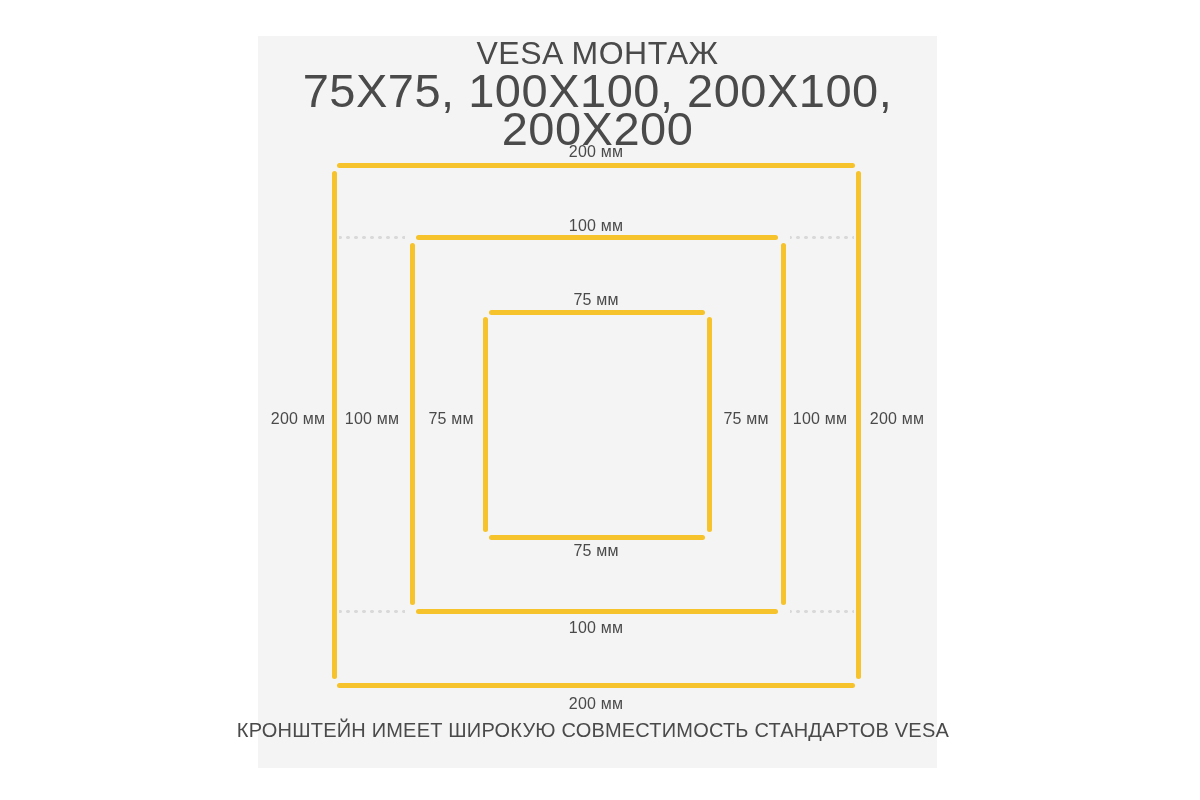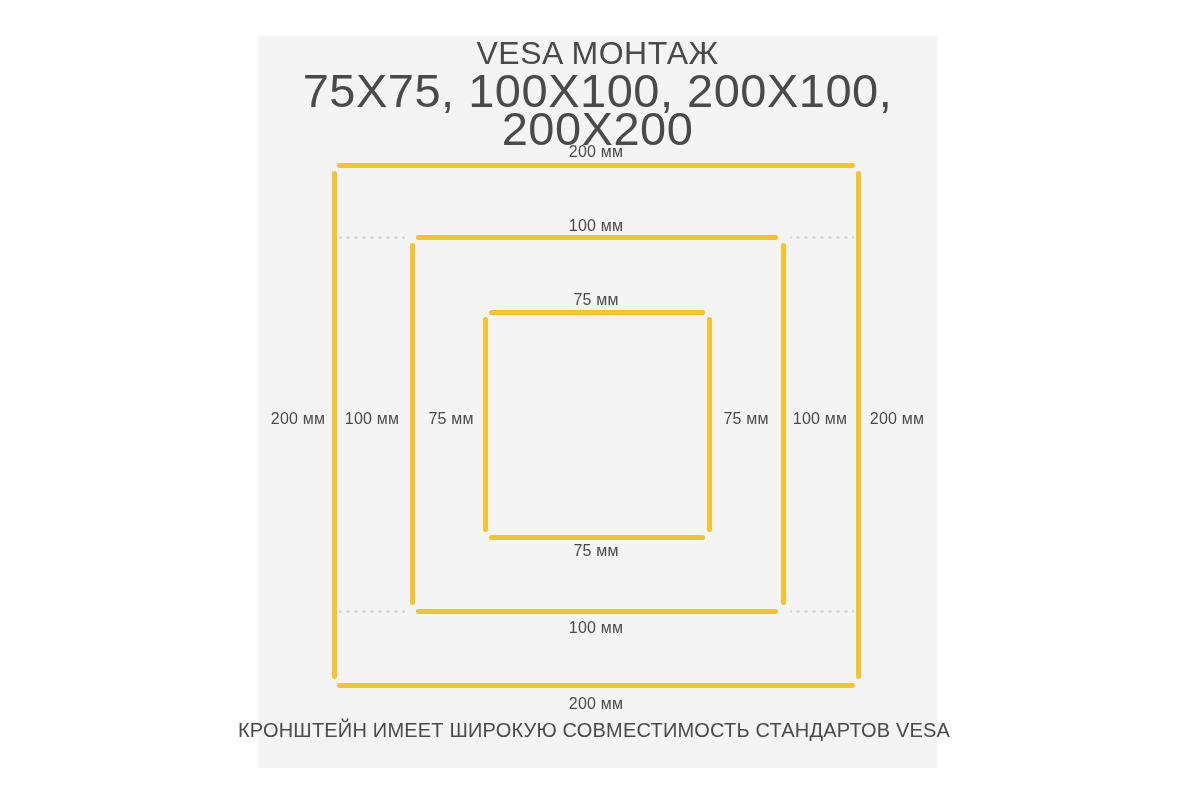--- a/index.html
+++ b/index.html
@@ -27,22 +27,22 @@
   .dots{
     position:absolute;height:5px;
     background-image:radial-gradient(circle, var(--dot) 1.7px, transparent 1.9px);
     background-size:8px 5px;background-position:center;
   }
   .dim{
     position:absolute;transform:translate(-50%,-50%);
     font-size:16px;color:var(--text);white-space:nowrap;letter-spacing:0.2px;
   }
   .footer{
-    position:absolute;left:238px;top:717px;width:719px;
-    text-align:left;color:var(--text);
+    position:absolute;left:230px;top:717px;width:719px;
+    text-align:right;color:var(--text);
     font-size:20px;line-height:26px;letter-spacing:0.2px;
   }
 </style>
 </head>
 <body>
 
 <div class="canvas">
   <div class="panel"></div>
 
   <div class="title">

